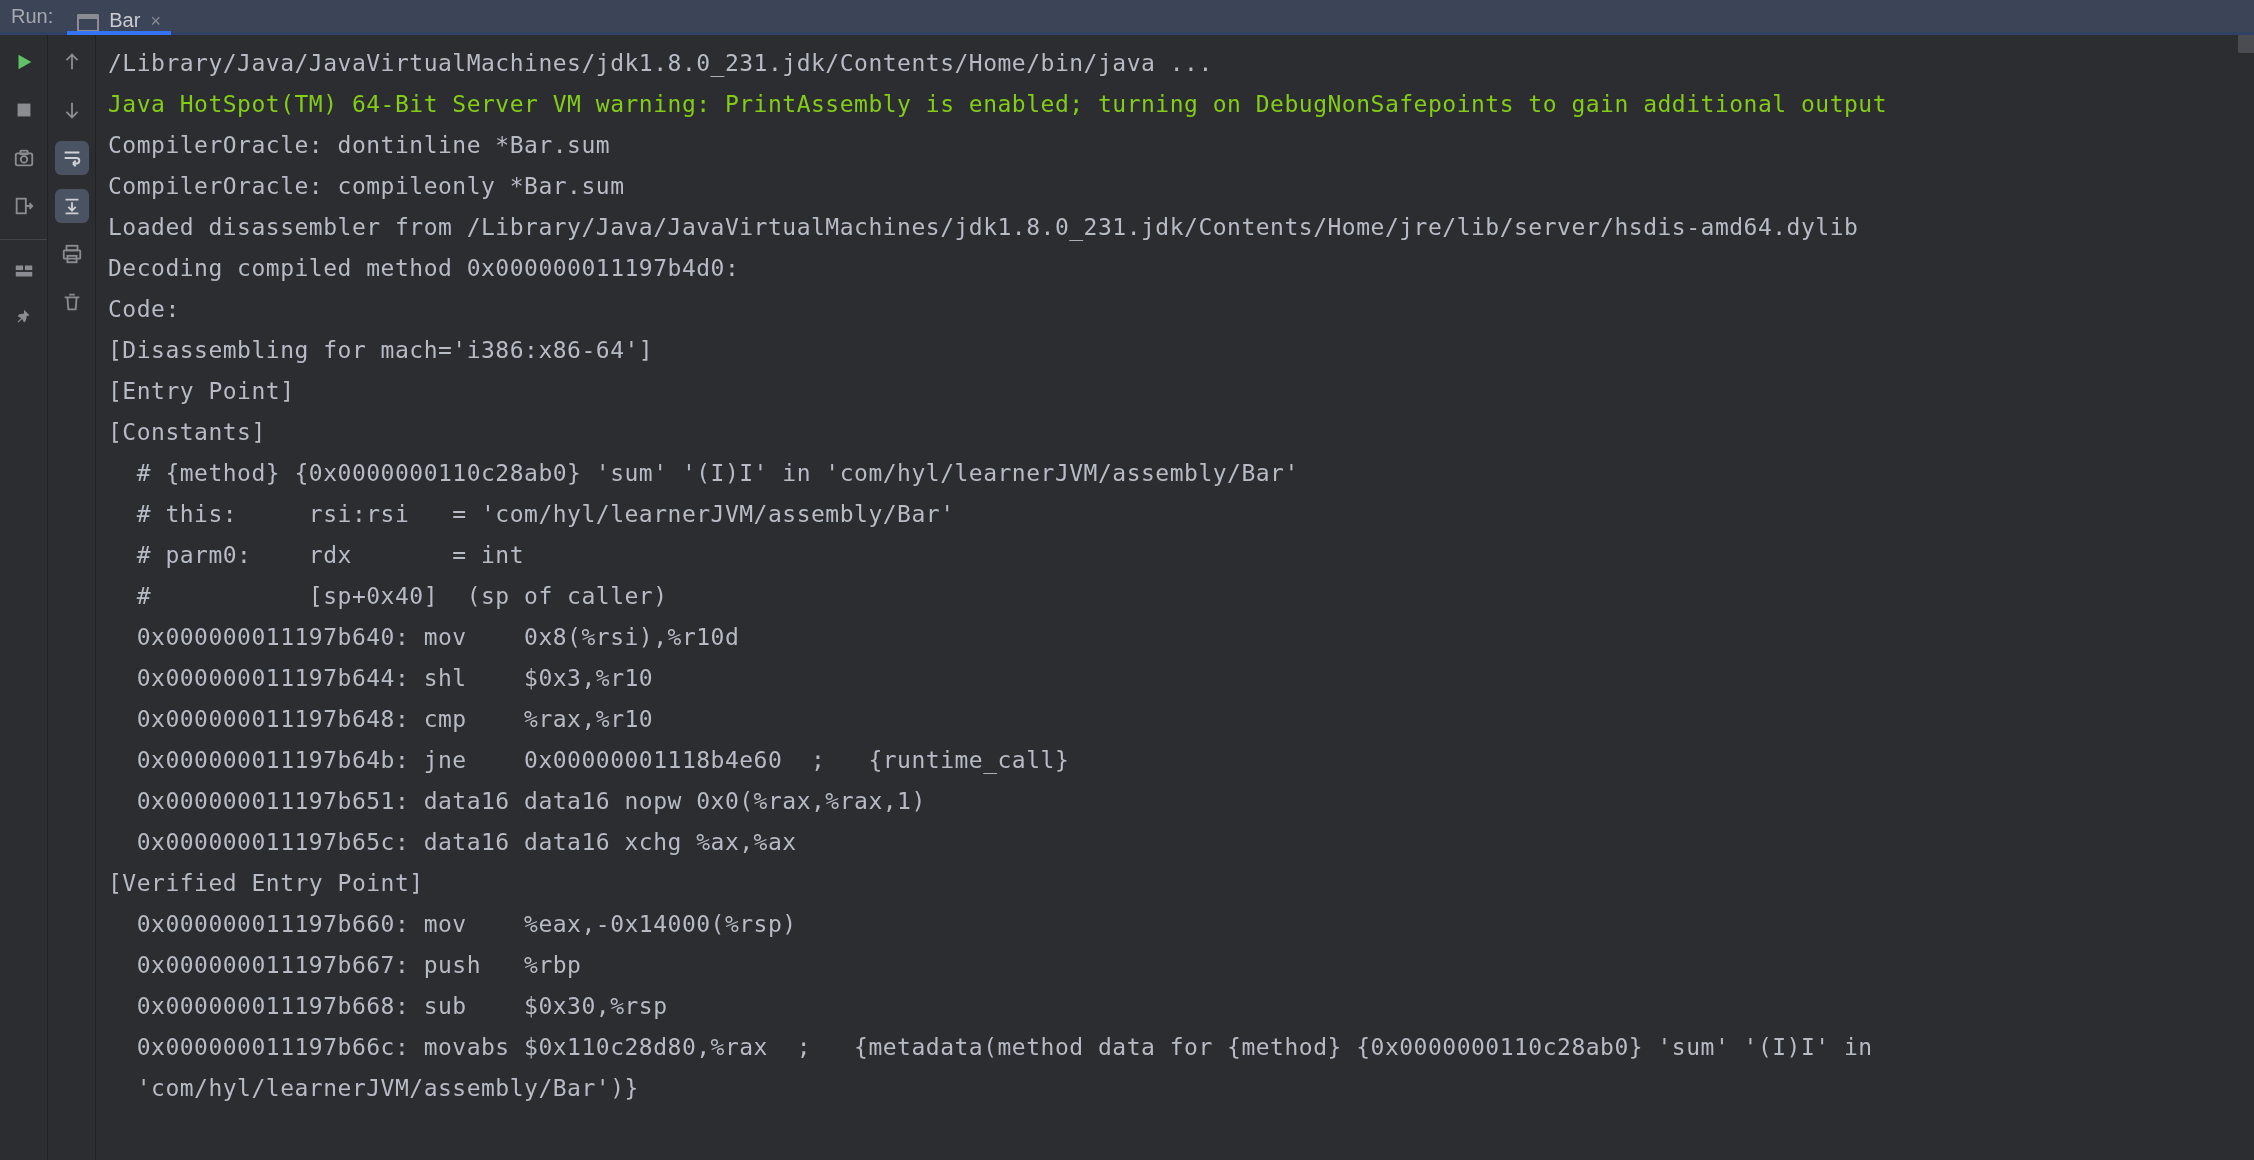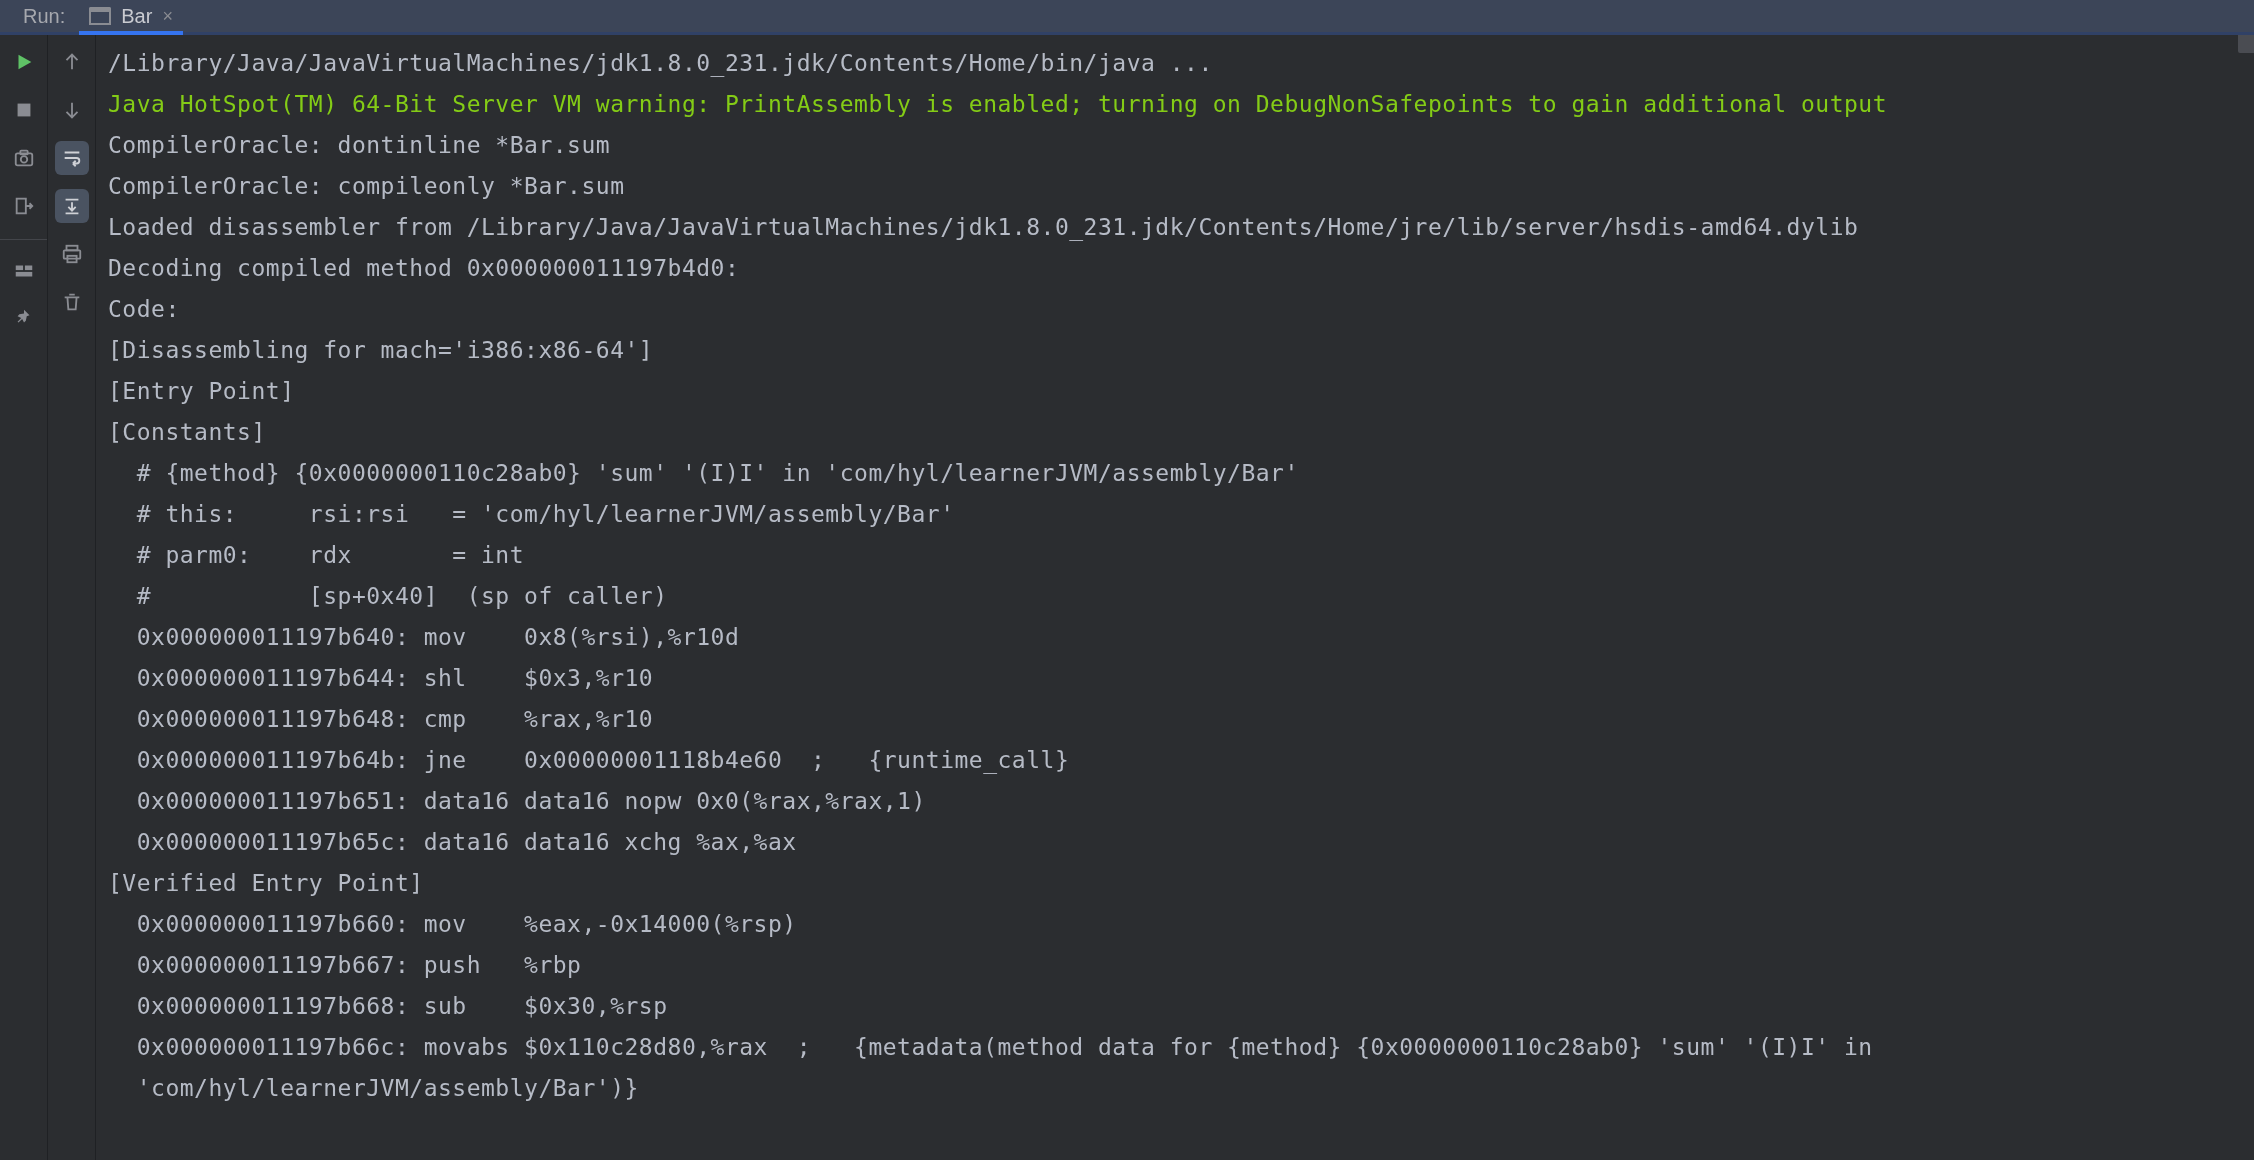--- a/index.html
+++ b/index.html
@@ -11,32 +11,32 @@
     font-family: ui-monospace, "SF Mono", Menlo, Consolas, monospace;
     overflow: hidden;
     color: #bcbec4;
   }
   .header {
     height: 32px;
     background: #3c4558;
     border-bottom: 3px solid #304166;
     display: flex;
     align-items: center;
-    padding-left: 23px;
+    padding-left: 11px;
     font-family: -apple-system, BlinkMacSystemFont, "Helvetica Neue", Arial, sans-serif;
     font-size: 20px;
     color: #a6a8ae;
   }
   .header .run-label {
     padding-right: 14px;
     font-weight: 400;
   }
   .tab {
     display: flex;
-    align-items: center;
+    align-items: flex-end;
     height: 100%;
     padding: 0 10px;
     position: relative;
     color: #c9cbd1;
   }
   .tab::after {
     content: "";
     position: absolute;
     left: 0;
     right: 0;

